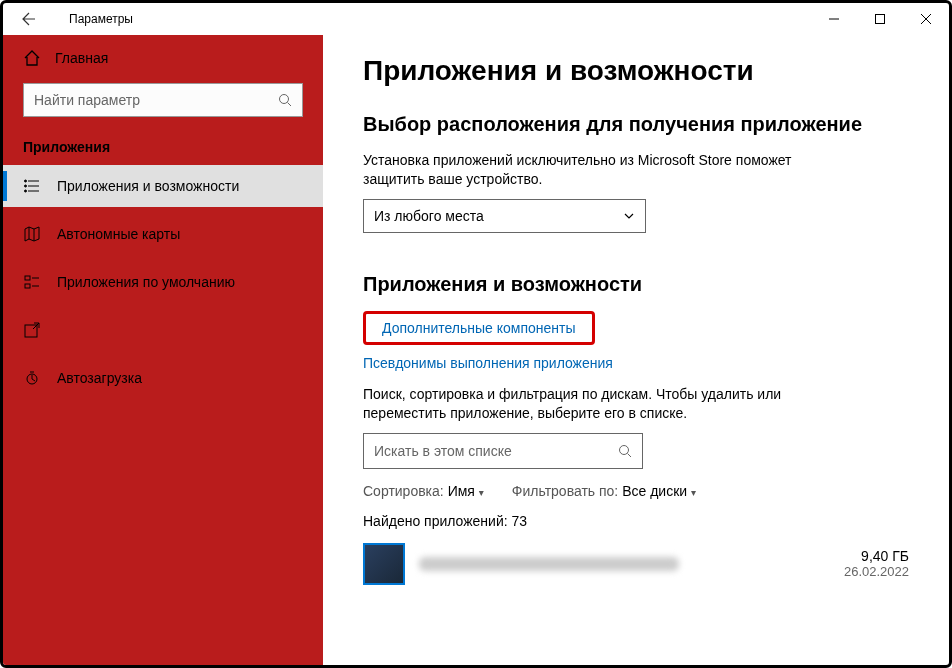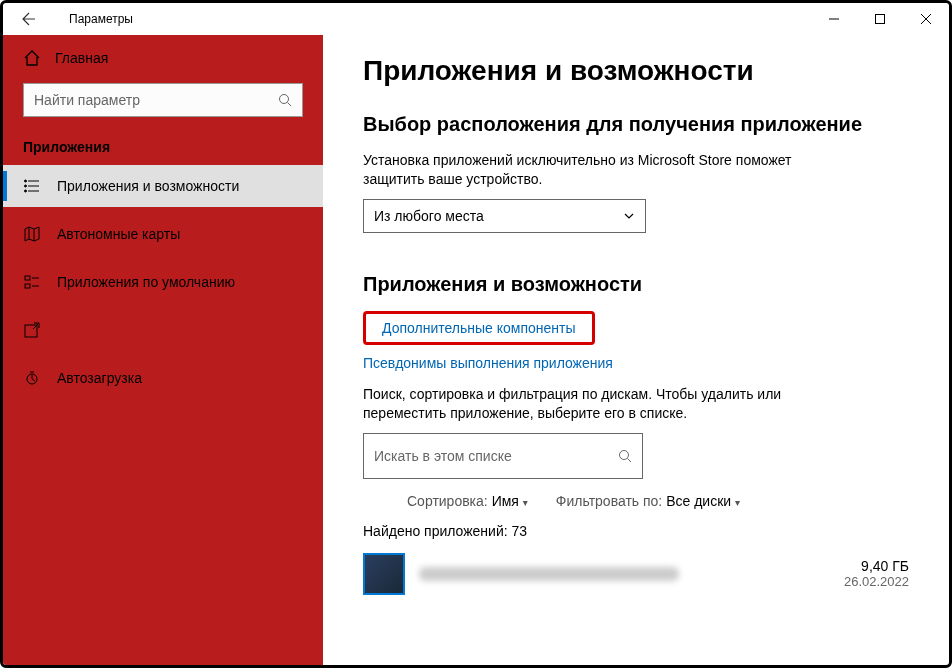--- a/index.html
+++ b/index.html
@@ -157,38 +157,37 @@
   }
   .highlight {
     border: 3px solid #d40000;
     border-radius: 4px;
     padding: 6px 16px;
     display: inline-block;
     margin-bottom: 10px;
   }
   .appsearch {
     width: 280px;
-    height: 46px;
+    height: 36px;
     border: 1px solid #666;
     display: flex;
     align-items: center;
     justify-content: space-between;
     padding: 0 10px;
     color: #666;
     font-size: 14px;
     margin: 6px 0 14px 0;
   }
   .sortrow {
     display: flex;
     gap: 28px;
     font-size: 14px;
     color: #555;
     margin-bottom: 14px;
     align-items: center;
-    margin-left: 44px;
   }
   .sortrow .val { color: #000; }
   .count {
     font-size: 14px;
     margin-bottom: 10px;
   }
   .app-row {
     display: flex;
     align-items: center;
     gap: 14px;

